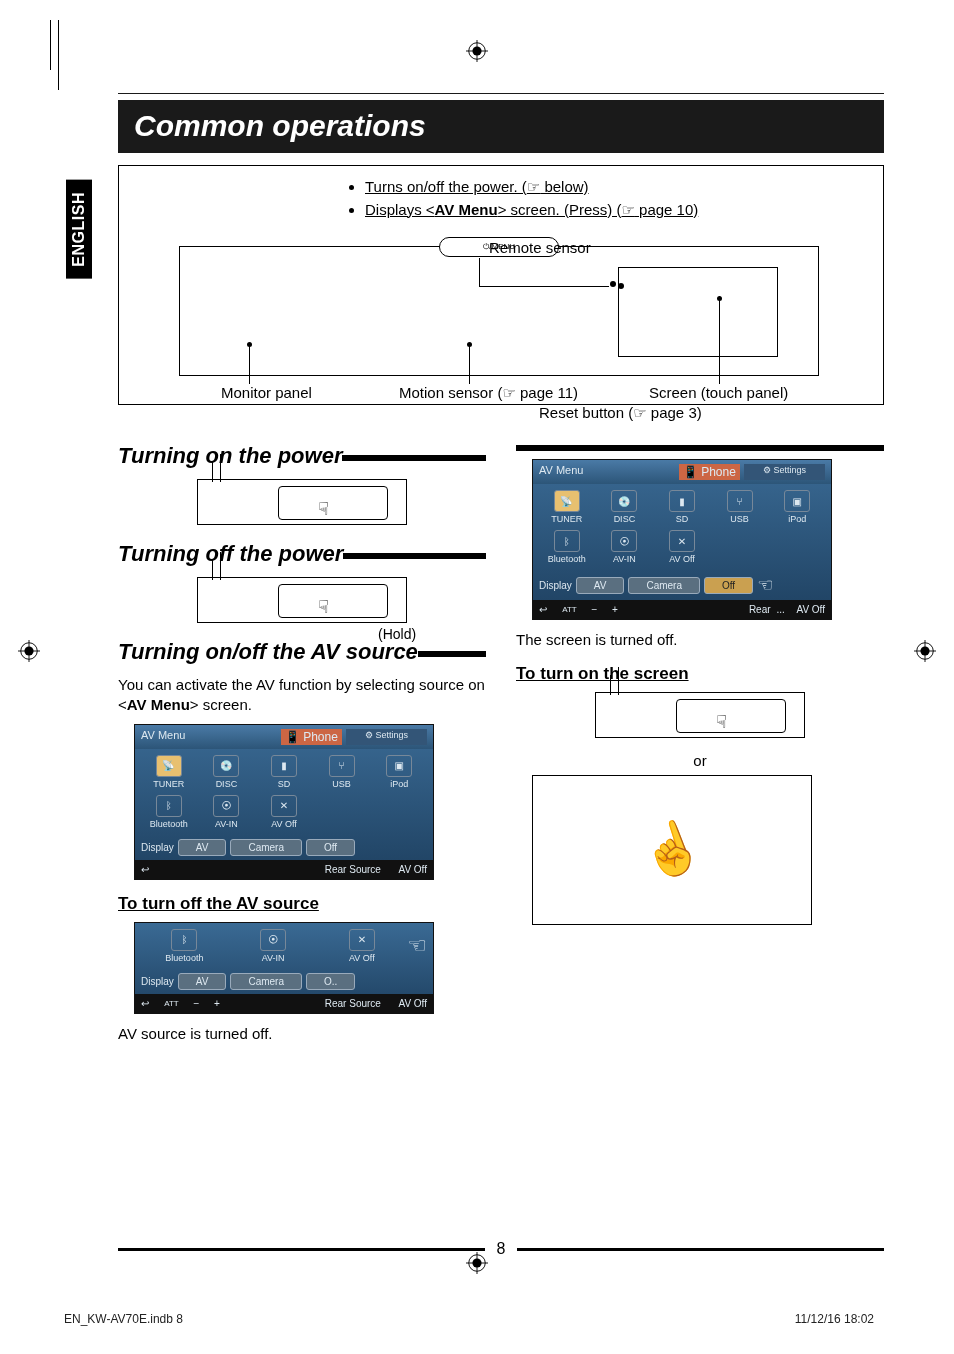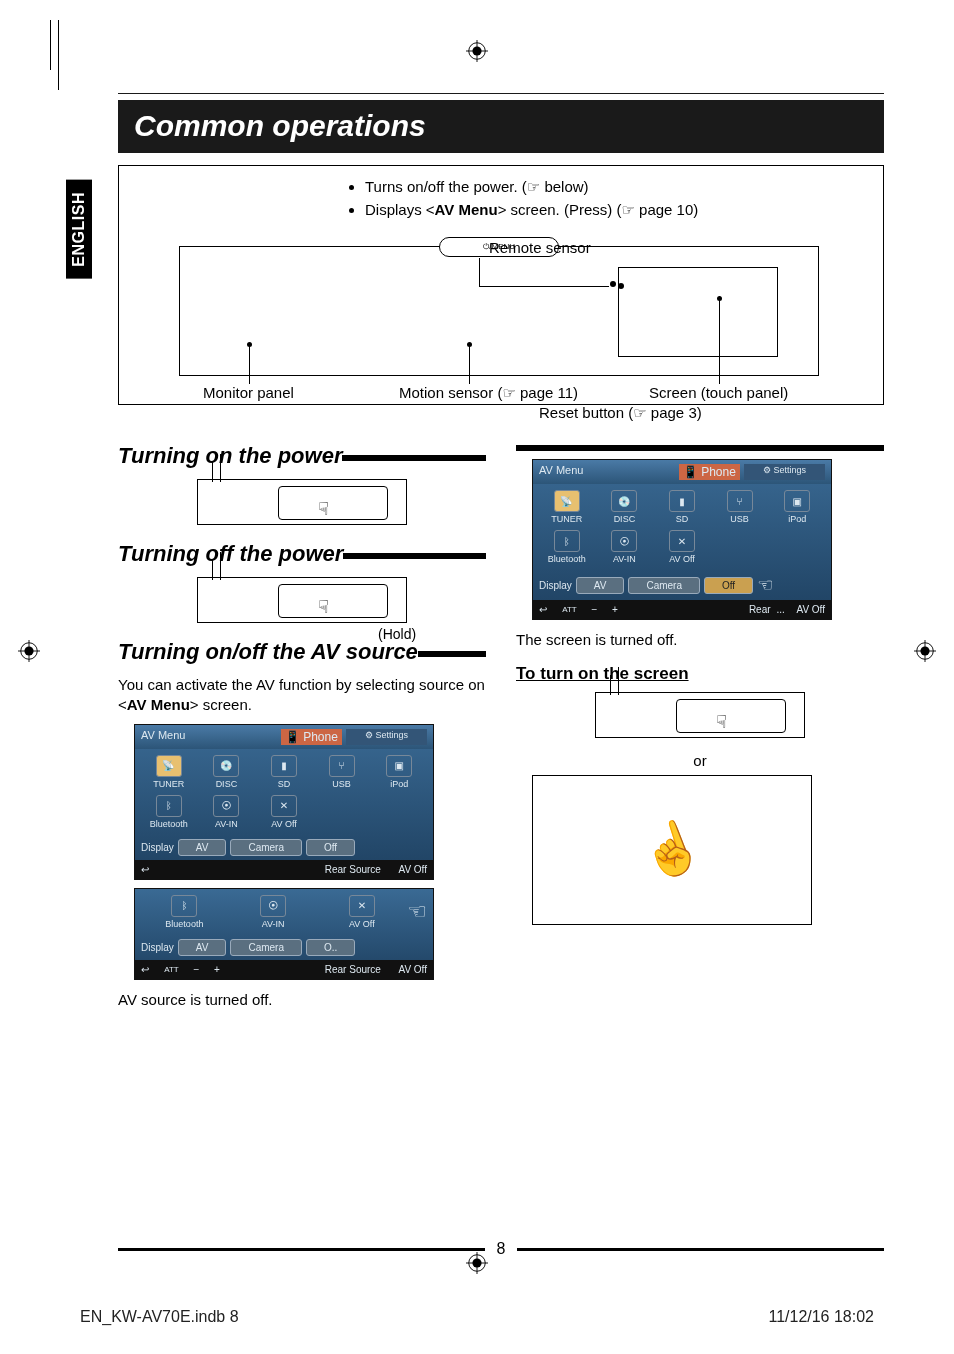--- a/index.html
+++ b/index.html
@@ -77,20 +77,21 @@
     border: 1px solid #000;
     height: 240px;
     position: relative;
     margin-bottom: 22px;
   }
   .device-figure .bullets {
     position:absolute;
     left: 230px; top: 10px;
     font-size: 15px;
     line-height: 1.5;
+    text-decoration: underline;
   }
   .bullets li { list-style: disc; margin-left: 16px; }
   .pointer-ref { font-family: serif; }
 
   .device-outline {
     position:absolute;
     left: 60px; top: 80px;
     width: 640px; height: 130px;
     border: 1px solid #000;
   }
@@ -258,23 +259,23 @@
   .page-num-bar {
     position:absolute;
     left:48px; right:0; bottom: -4px;
     display:flex; align-items:center; gap:12px;
   }
   .page-num-bar .ln { flex:1; height:3px; background:#000; }
   .page-num-bar .pn { font-size:16px; }
 
   .footer {
     position:absolute;
-    left:80px; right:80px; bottom:28px;
+    left:64px; right:80px; bottom:28px;
     display:flex; justify-content:space-between;
-    font-size:16px; color:#222;
+    font-size:12px; color:#222;
   }
 
   .or-row { text-align:center; font-size:15px; margin:4px 0; }
 
   .callout-line { position:absolute; width:0; border-left:1px solid #000; }
   .callout-hline { position:absolute; height:0; border-top:1px solid #000; }
   .endcap { position:absolute; width:5px; height:5px; background:#000; border-radius:50%; }
 </style>
 </head>
 <body>
@@ -334,21 +335,21 @@
       <div class="pill">⏻/MENU</div>
       <div class="screen-rect"></div>
       <div class="dot" style="left:430px; top:34px;"></div>
       <div class="dot" style="left:438px; top:36px;"></div>
     </div>
 
     <div class="caption" style="left:370px; top:73px;text-align:right;">Remote sensor</div>
     <div class="callout-line" style="left:360px; top:92px; height:28px;"></div>
     <div class="callout-hline" style="left:360px; top:120px; width:130px;"></div>
 
-    <div class="caption" style="left:84px; top:218px;">Monitor panel</div>
+    <div class="caption" style="left:102px; top:218px;">Monitor panel</div>
     <div class="callout-line" style="left:130px; top:180px; height:38px;"></div>
     <div class="endcap" style="left:128px; top:176px;"></div>
 
     <div class="caption" style="left:280px; top:218px;">
       <span>Motion sensor (</span><span class="pointer-ref">☞</span><span> page 11)</span>
     </div>
     <div class="callout-line" style="left:350px; top:180px; height:38px;"></div>
     <div class="endcap" style="left:348px; top:176px;"></div>
 
     <div class="caption" style="left:530px; top:218px;">Screen (touch panel)</div>
@@ -422,20 +423,21 @@
           <span class="seg">
             <span>↩</span>
           </span>
           <span class="seg">
             <span>Rear Source</span>&nbsp;&nbsp;
             <span>AV Off</span>
           </span>
         </div>
       </div>
 
+      <div class="underline-head">To turn off the AV source</div>
 
       <div class="screenshot cropped" style="margin-left:16px; position:relative;">
         <div class="grid">
           <div class="src"><div class="ic">ᛒ</div><span>Bluetooth</span></div>
           <div class="src"><div class="ic">⦿</div><span>AV-IN</span></div>
           <div class="src"><div class="ic">✕</div><span>AV Off</span></div>
           <div style="font-size:22px;align-self:center;">☜</div>
         </div>
         <div class="disprow">
           <span>Display</span>

